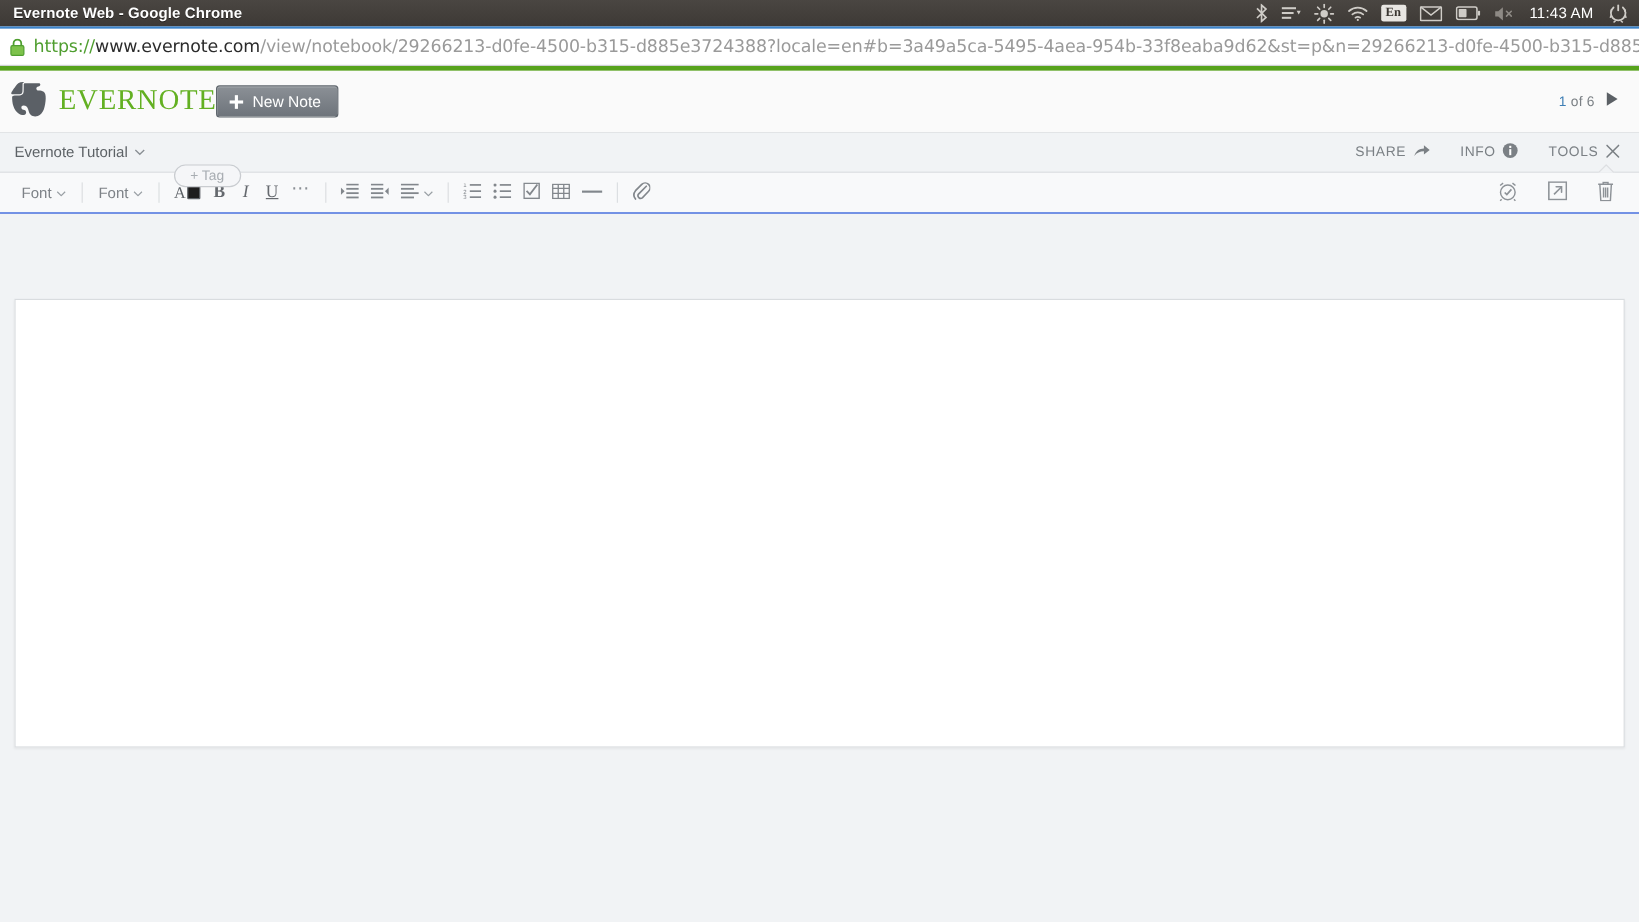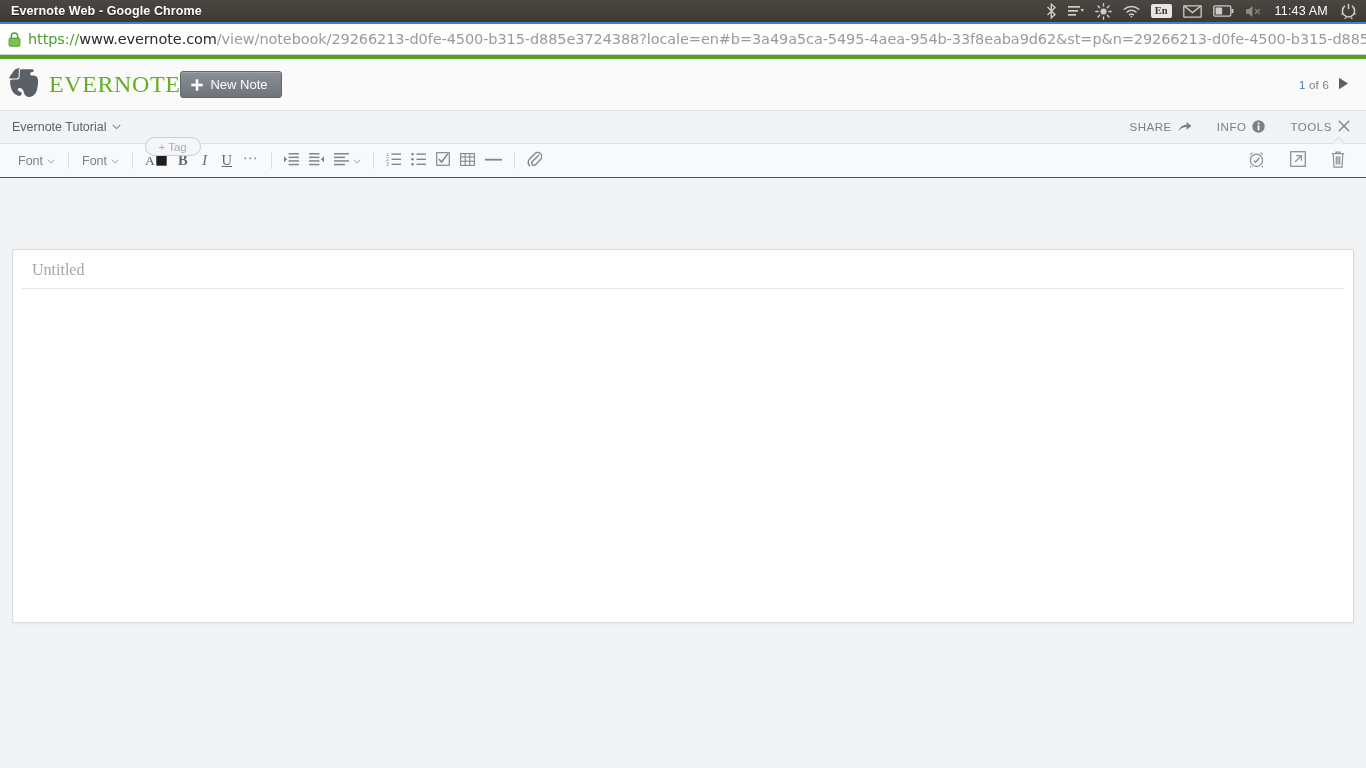--- a/index.html
+++ b/index.html
@@ -596,17 +596,16 @@
             <path d="M5.3 5.3 V13.6"></path>
               <path d="M7 5.3 V13.6"></path>
               <path d="M8.7 5.3 V13.6"></path>
           </svg>
         </span>
       </div>
     </div>
   </div>
 
   <div id="note-card">
-    <div id="note-title">Untitled</div>
     <div id="note-body"></div>
   </div>
 
 </div>
 
 </body></html>

